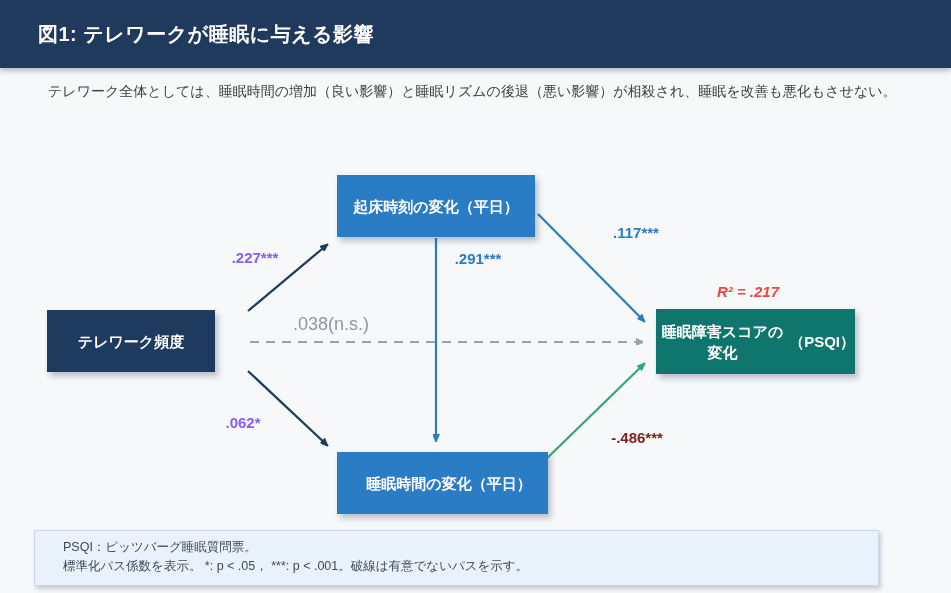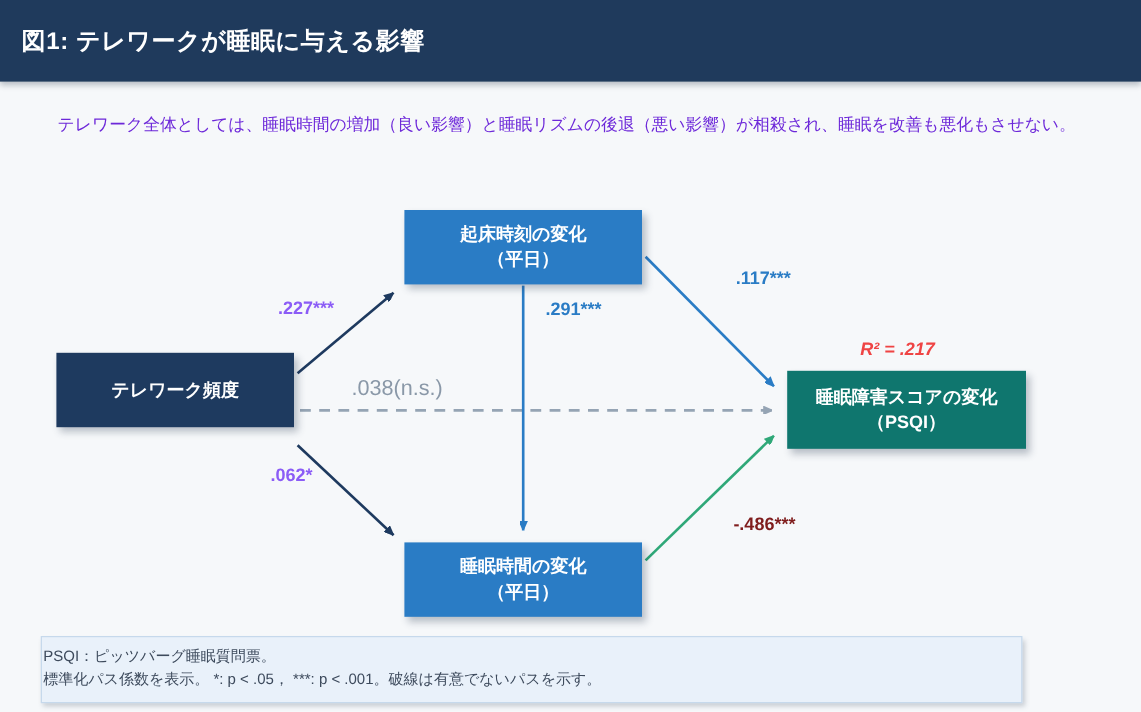--- a/index.html
+++ b/index.html
@@ -13,74 +13,74 @@
 
   
   .header{
     position:absolute;left:0;top:0;width:100%;height:68px;
     background:#1f3a5c;
     box-shadow:0 3px 5px rgba(30,45,70,.3);
     display:flex;align-items:center;
   }
   .header-title{
     color:#ffffff;font-size:20px;font-weight:bold;
-    padding-left:18px;letter-spacing:.5px;
+    padding-left:38px;letter-spacing:.5px;
   }
 
   
   .subtitle{
-    position:absolute;left:48px;top:95px;
-    font-size:14px;color:#6d28d9;
+    position:absolute;left:48px;top:83px;
+    font-size:14px;color:#404040;
   }
 
   
   .arrows{position:absolute;left:0;top:0;width:951px;height:593px;pointer-events:none;}
 
   
   .node{
     position:absolute;
-    display:flex;flex-direction:column;align-items:center;justify-content:center;
+    display:flex;flex-direction:row;align-items:center;justify-content:center;
     color:#ffffff;font-weight:bold;font-size:15px;line-height:1.4;
     text-align:center;
     box-shadow:3px 4px 6px rgba(40,55,80,.30);
   }
   .node-navy{background:#1e3a5f;}
   .node-blue{background:#2a7cc5;}
   .node-green{background:#0f766e;}
-  .node-telework{left:47px;top:294px;width:198px;height:62px;}
+  .node-telework{left:47px;top:310px;width:168px;height:62px;}
   .node-wake{left:337px;top:175px;width:198px;height:62px;}
-  .node-sleep{left:337px;top:452px;width:198px;height:62px;}
+  .node-sleep{left:337px;top:452px;width:198px;height:62px;padding-left:13px;}
   .node-psqi{left:656px;top:309px;width:199px;height:65px;}
 
   
   .coef{
     position:absolute;transform:translate(-50%,-50%);
     font-weight:bold;font-size:15px;white-space:nowrap;
   }
   .coef-navy{color:#8b5cf6;}
   .coef-blue{color:#2a7cc5;}
   .coef-green{color:#7f1d1d;}
   .coef-gray{color:#8a98a8;font-weight:normal;font-size:18px;}
   .coef-227{left:255px;top:257px;}
   .coef-038{left:331px;top:324px;}
-  .coef-062{left:243px;top:396px;}
+  .coef-062{left:243px;top:422px;}
   .coef-291{left:478px;top:258px;}
   .coef-117{left:596px;top:232px;margin-left:40px;}
   .coef-486{left:637px;top:437px;}
   .r2-label{
     position:absolute;left:748px;top:291px;transform:translate(-50%,-50%);
     color:#ef4444;font-size:15px;font-weight:bold;font-style:italic;white-space:nowrap;
   }
 
   
   .footnote{
     position:absolute;left:34px;top:530px;width:799px;
     background:#e9f1fa;border:1px solid #c6d9ec;
     box-shadow:2px 3px 4px rgba(60,75,95,.25);
-    padding:7px 16px 8px 1px;
+    padding:7px 16px 8px 28px;
     font-size:12.5px;line-height:1.55;color:#3d4a5c;
   }
 </style>
 </head>
 <body>
 
 <div class="page">
 
   <div class="header">
     <div class="header-title">図1: テレワークが睡眠に与える影響</div>

